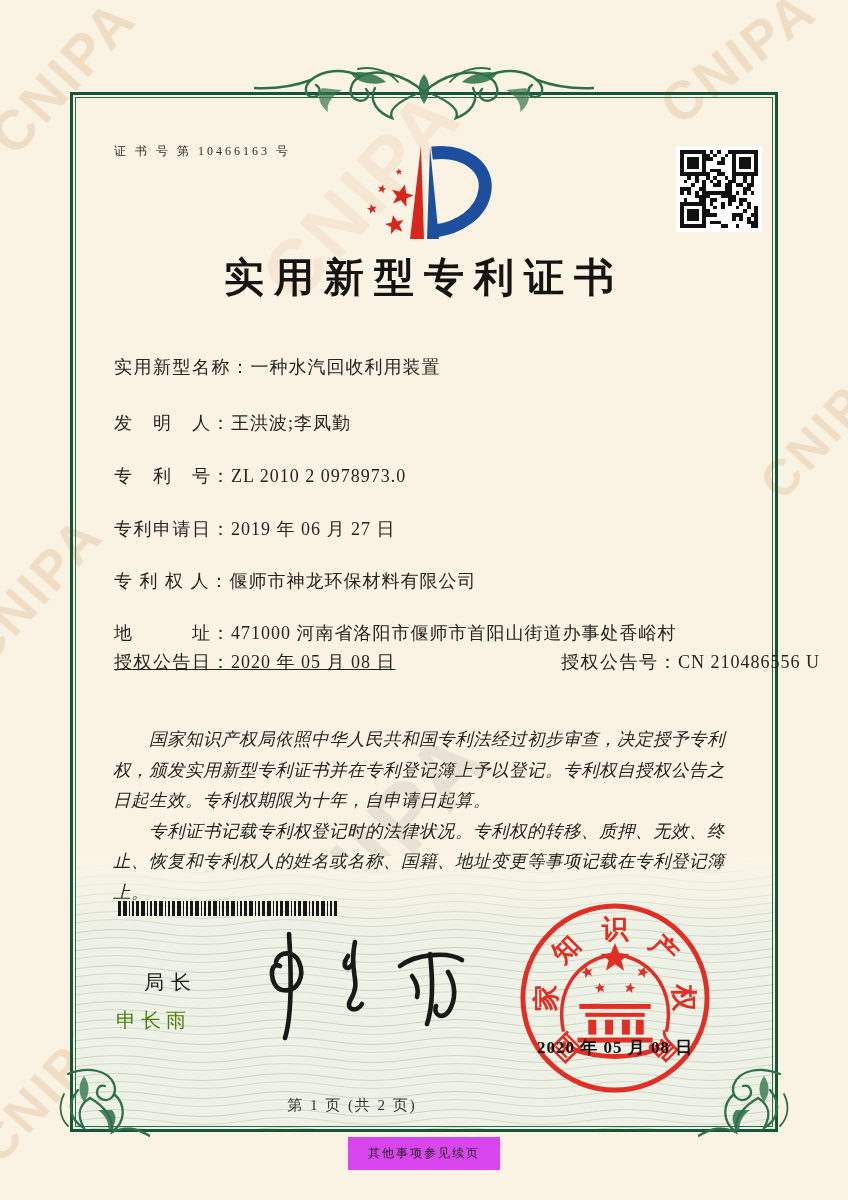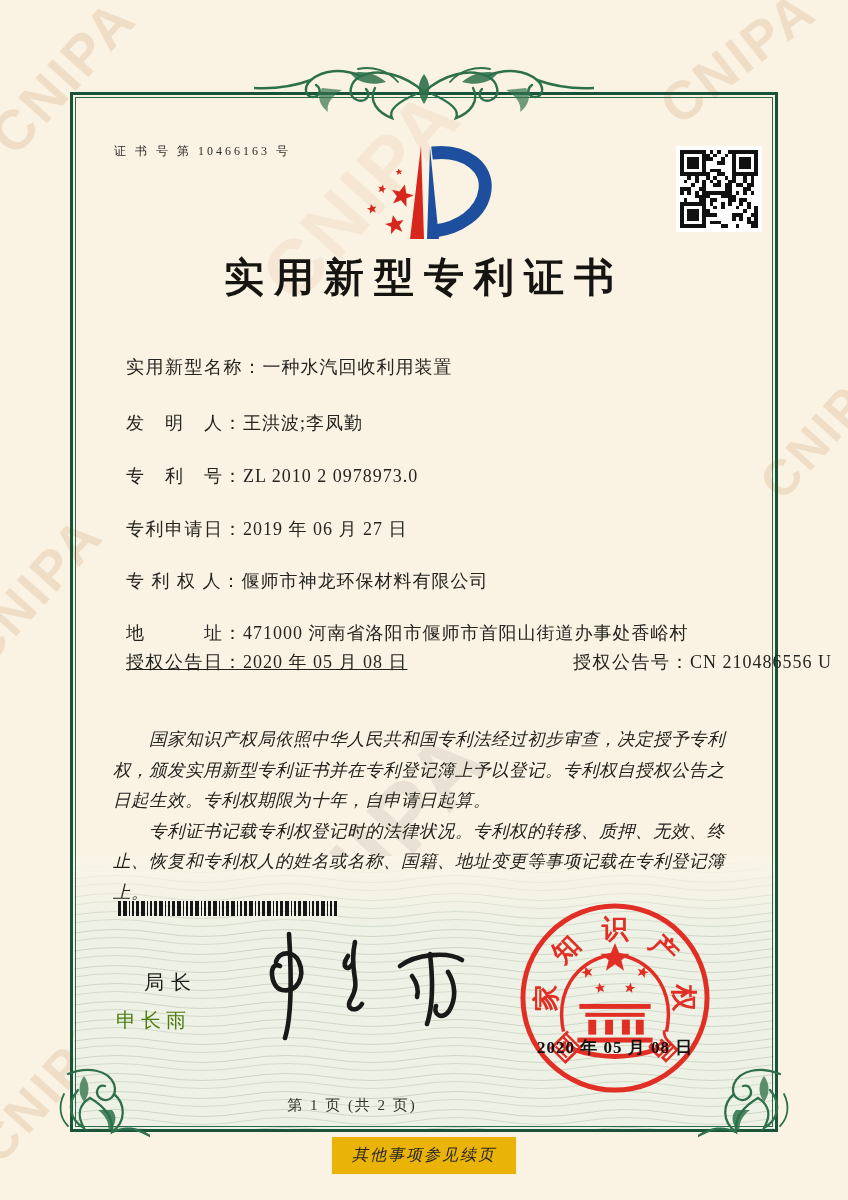--- a/index.html
+++ b/index.html
@@ -35,40 +35,40 @@
   .cert-no{position:absolute;left:114px;top:143px;font-size:12px;letter-spacing:3px;color:#2b2a26;text-align:center;}
   .logo{position:absolute;left:352px;top:134px;}
   .qr{position:absolute;left:676px;top:146px;width:86px;height:86px;background:#fff;padding:4px;box-sizing:border-box;}
   .qr-grid{display:grid;grid-template-columns:repeat(21,1fr);grid-template-rows:repeat(21,1fr);width:78px;height:78px;}
   .qr-grid i{display:block;}
   .qr-grid i.on{background:#111;}
   .doc-title{
     position:absolute;left:0;width:848px;top:250px;text-align:center;
     font-size:40px;font-weight:bold;letter-spacing:10px;color:#151411;
   }
-  .row{position:absolute;left:114px;font-size:18px;letter-spacing:1.5px;color:#25241f;white-space:nowrap;margin-left:12px;}
+  .row{position:absolute;left:114px;font-size:18px;letter-spacing:1.5px;color:#25241f;white-space:nowrap;}
   .row .lab{color:#25241f;}
   .row .val{letter-spacing:1px;}
   .grant-no{position:absolute;left:447px;top:0;}
   .paras{position:absolute;left:113px;top:724px;width:624px;font-size:17.5px;line-height:30.5px;
     font-style:italic;color:#24231e;letter-spacing:.5px;}
   .paras p{margin:0;text-indent:2.05em;}
   .barcode{position:absolute;left:118px;top:901px;height:15px;display:flex;align-items:stretch;}
   .barcode i{display:block;height:100%;}
   .sig-title{position:absolute;left:116px;top:969px;font-size:20px;letter-spacing:7px;color:#1f1e1a;margin-left:28px;}
   .sig-name{position:absolute;left:116px;top:1007px;font-size:20px;letter-spacing:5px;color:#4d7c0f;}
   .signature{position:absolute;left:252px;top:926px;}
   .seal{position:absolute;left:516px;top:899px;opacity:.95;}
   .seal-date{position:absolute;left:505px;top:1036px;width:220px;text-align:center;
     font-size:17px;letter-spacing:1px;color:#121212;font-weight:bold;}
   .page-info{position:absolute;left:0;width:704px;top:1096px;text-align:center;
     font-size:15px;letter-spacing:2px;color:#33322c;}
   .bottom-note{
     position:absolute;left:50%;transform:translateX(-50%);top:1137px;
-    background:#eab308;padding:8px 20px;font-size:16px;font-style:italic;
+    background:#d946ef;padding:8px 20px;font-size:12px;
     letter-spacing:2px;color:#26251f;white-space:nowrap;box-shadow:0 0 2px rgba(0,0,0,.05);
   }
   .ornament{position:absolute;z-index:3;pointer-events:none;}
 </style>
 </head>
 <body>
 
 <span class="wm" style="left:-30px;top:44px;font-size:56px;">CNIPA</span>
 <span class="wm" style="left:235px;top:150px;font-size:78px;color:rgba(235,205,175,.30);">CNIPA</span>
 <span class="wm" style="left:648px;top:26px;font-size:54px;transform:rotate(-38deg);">CNIPA</span>

